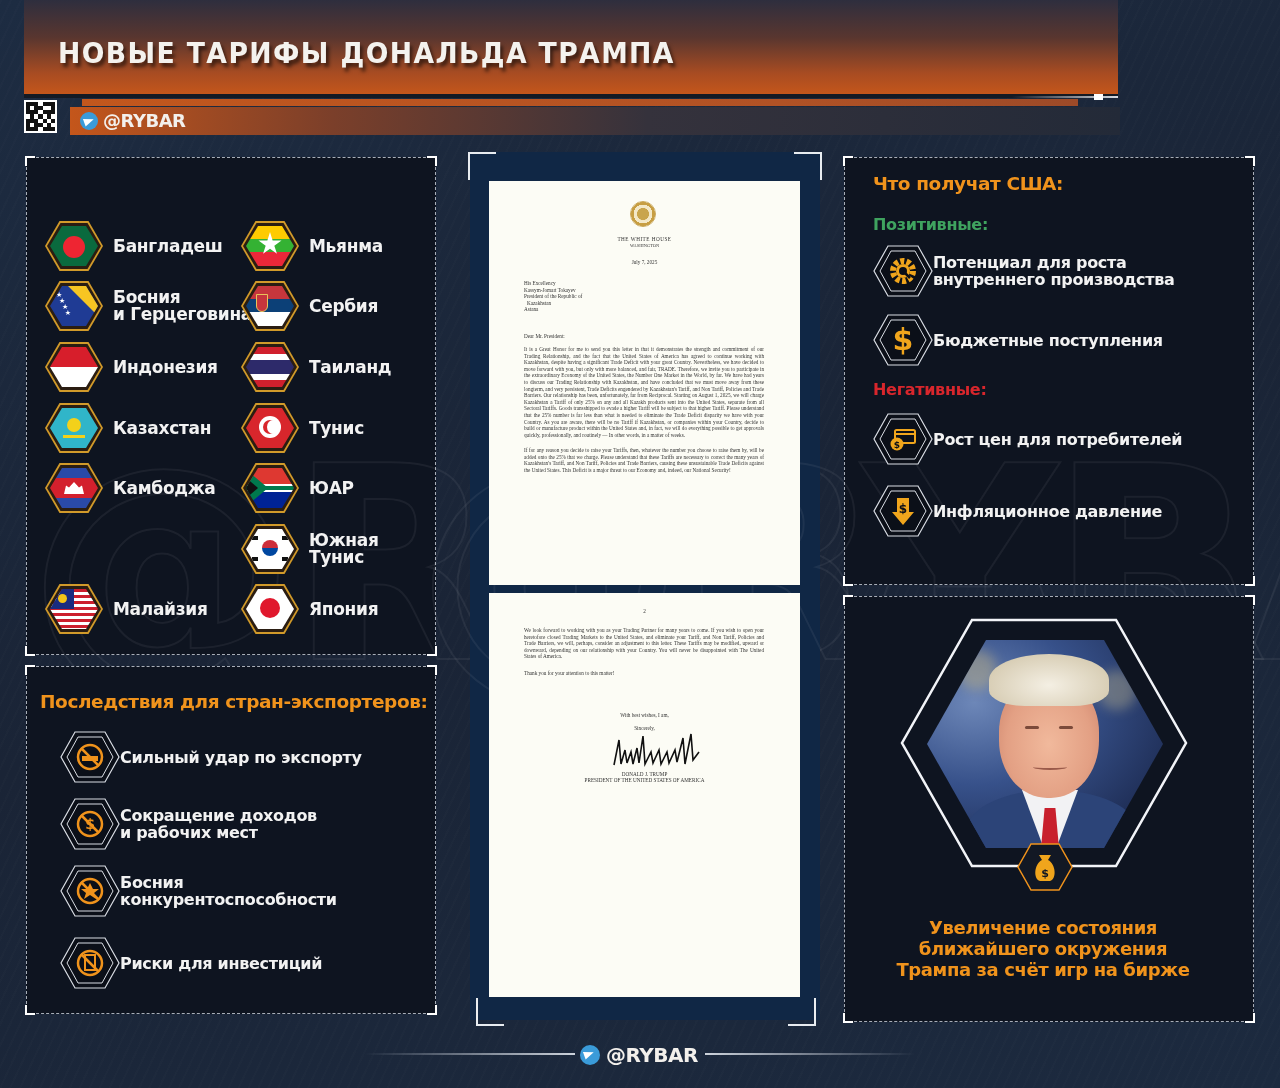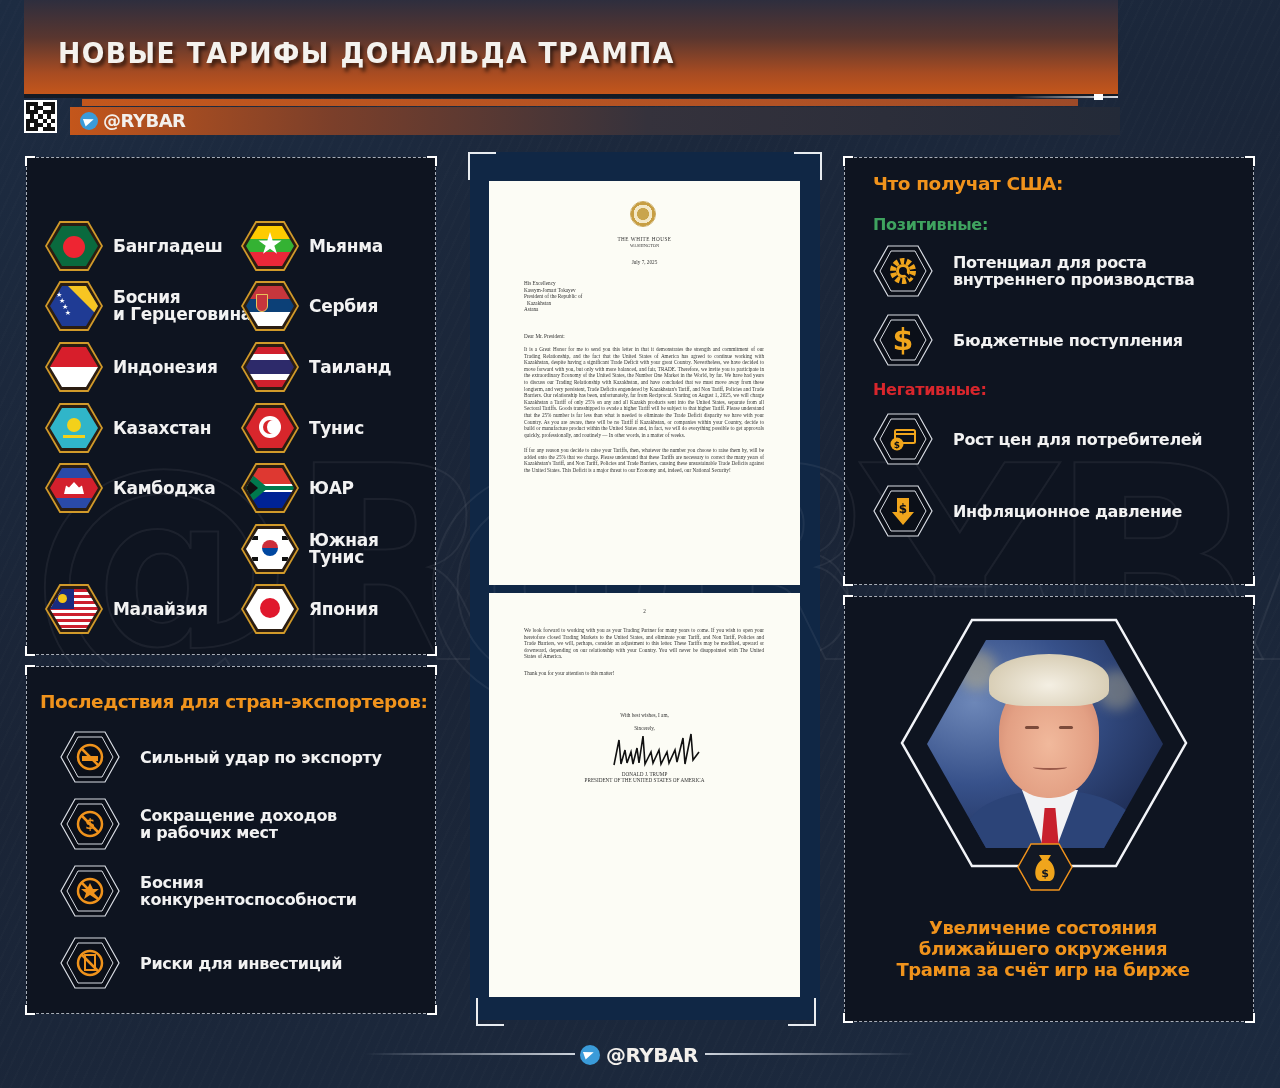--- a/index.html
+++ b/index.html
@@ -86,21 +86,21 @@
     background: #2a1d12;
   }
   .hex-flag .flag {
     position: absolute; inset: 5px;
     clip-path: polygon(25% 0, 75% 0, 100% 50%, 75% 100%, 25% 100%, 0 50%);
     overflow: hidden;
   }
   .country-name { font-weight: bold; font-size: 17px; line-height: 17px; color: #f2f2f2; font-family: "DejaVu Sans", sans-serif; letter-spacing: -0.3px; }
 
   
-  .item { position: absolute; display: flex; align-items: center; gap: 20px; }
+  .item { position: absolute; display: flex; align-items: center; }
   .hex-icon { width: 60px; height: 52px; position: relative; flex: none; }
   .hex-icon svg { position: absolute; inset: 0; }
   .item-text { font-weight: bold; font-size: 16px; line-height: 17px; color: #f2f2f2; font-family: "DejaVu Sans", sans-serif; letter-spacing: -0.3px; }
   .sub-label { position: absolute; font-weight: bold; font-size: 16px; font-family: "DejaVu Sans", sans-serif; letter-spacing: -0.3px; }
 
   
   .letter-frame {
     position: absolute; left: 470px; top: 152px; width: 350px; height: 868px;
     background: #102745;
   }

